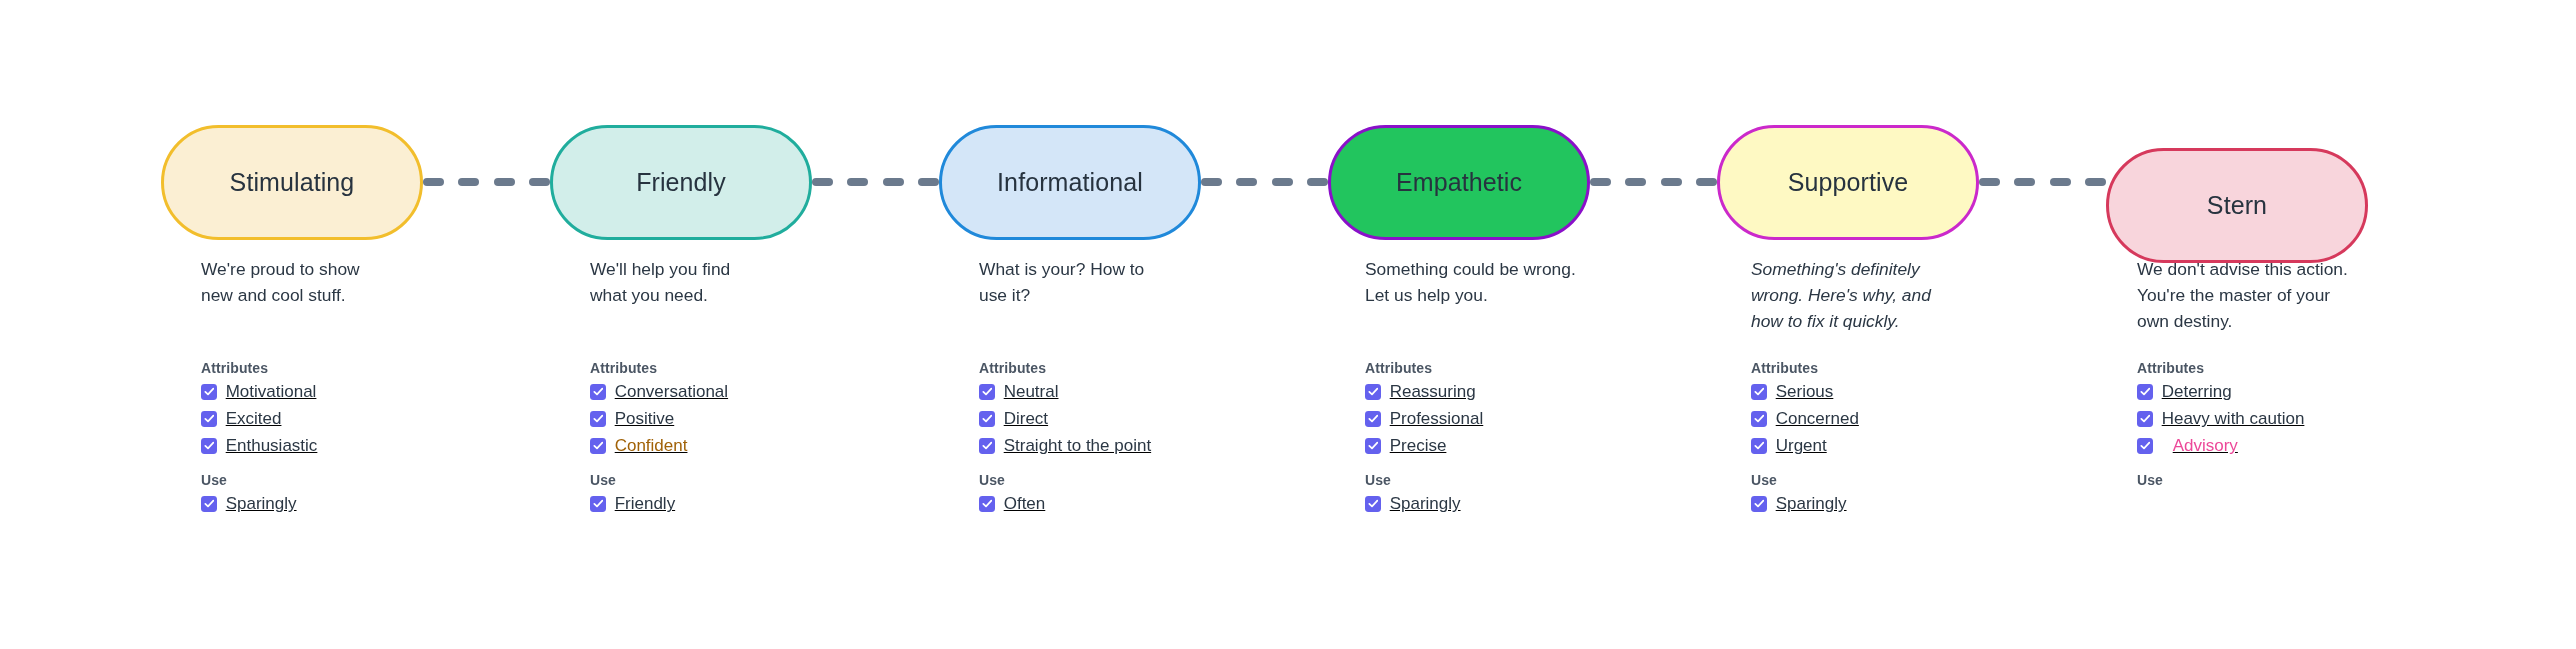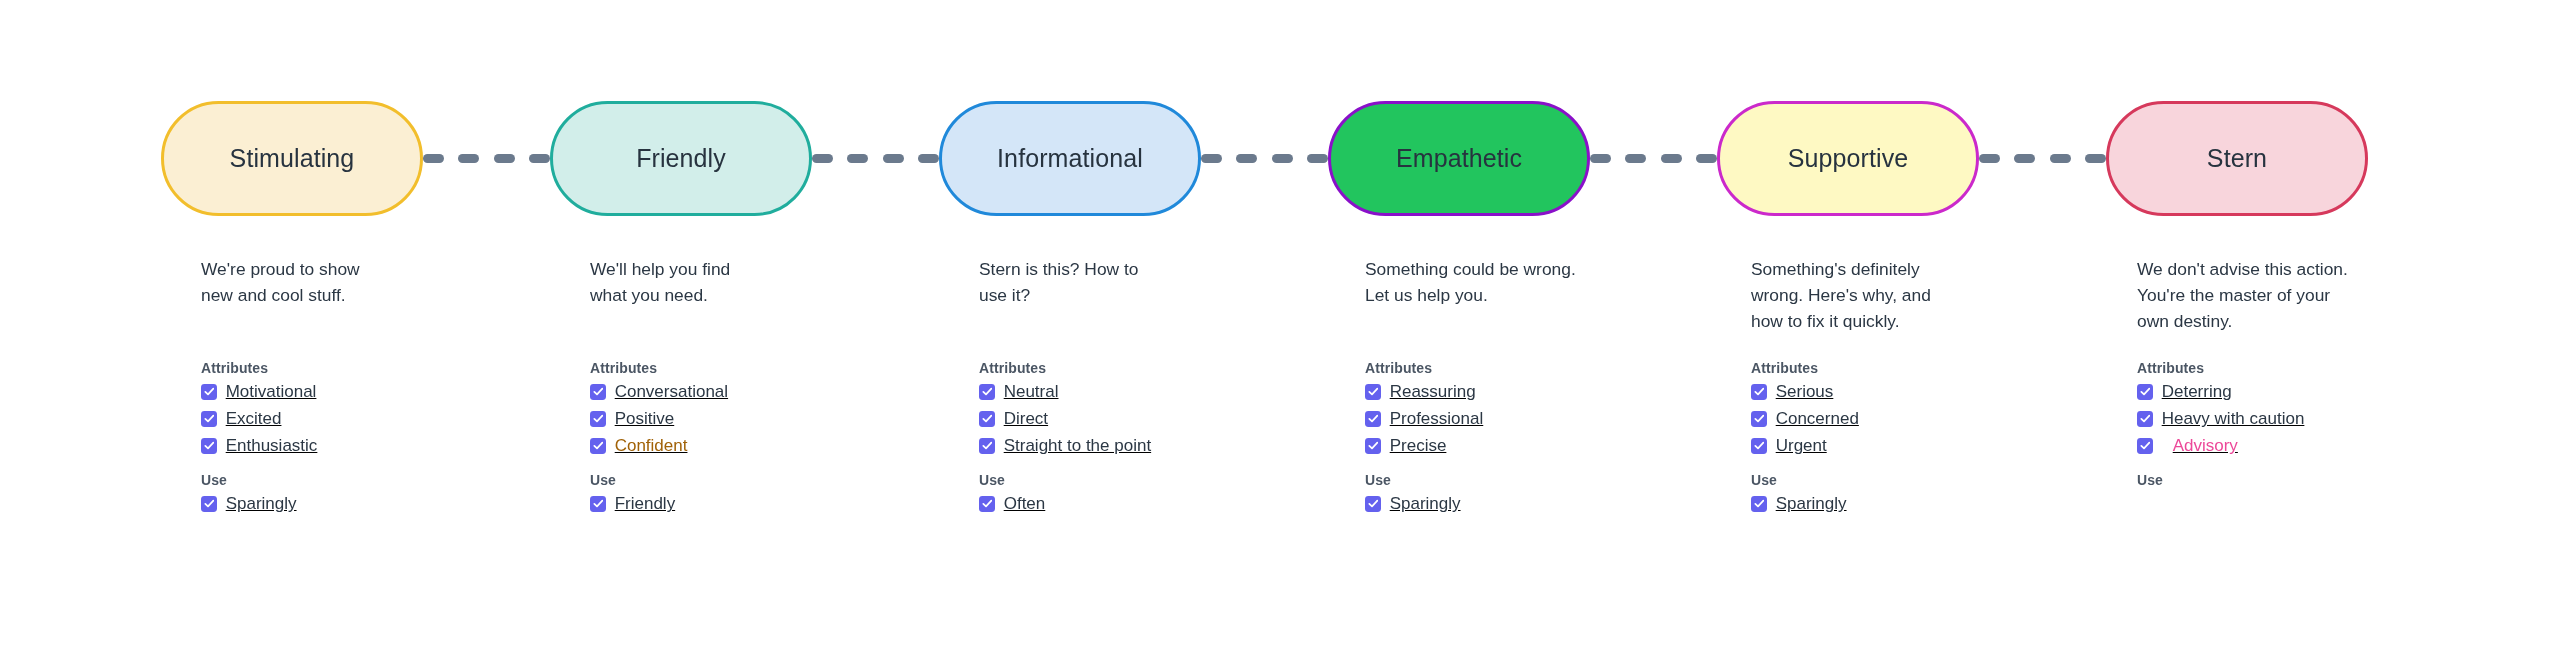--- a/index.html
+++ b/index.html
@@ -177,21 +177,21 @@
       </div>
       <div class="pill" style="border-color: rgb(203, 41, 203); background: #fef9c3;">
         <span class="pill-label" style="color: rgb(39, 51, 63);">Supportive</span>
       </div>
       <div class="connector">
         <span class="dash" style="background: rgb(107, 122, 141);"></span>
         <span class="dash" style="background: rgb(107, 122, 141);"></span>
         <span class="dash" style="background: rgb(107, 122, 141);"></span>
         <span class="dash" style="background: rgb(107, 122, 141);"></span>
       </div>
-      <div class="pill" style="border-color: rgb(214, 57, 92); background: rgb(248, 213, 220);">
+      <div class="pill" style="border-color: rgb(214, 57, 92); background: rgb(248, 213, 220); margin-top: 47px;">
         <span class="pill-label" style="color: rgb(39, 51, 63);">Stern</span>
       </div>
     </div>
 
   <div id="columns">
       <div class="col" style="left: 201px;">
         <p class="col-desc" style="color: rgb(43, 55, 68);">We're proud to show
 new and cool stuff.</p>
         <div class="section section-attrs">
           <div class="section-title" style="color: rgb(75, 86, 100);">Attributes</div>
@@ -268,21 +268,21 @@
             <span class="checkbox" style="background: rgb(100, 97, 238);">
               <svg viewBox="0 0 16 14">
                 <path d="M2 7.2 L6 11 L14 2.4" fill="none" stroke="#ffffff" stroke-width="2.6" stroke-linecap="round" stroke-linejoin="round"></path>
               </svg>
             </span>
             <span class="check-label" style="color: rgb(43, 55, 68);">Friendly</span>
           </div>
         </div>
       </div>
       <div class="col" style="left: 979px;">
-        <p class="col-desc" style="color: rgb(43, 55, 68);">Stern is this? How to
+        <p class="col-desc" style="color: rgb(43, 55, 68);">What is your? How to
 use it?</p>
         <div class="section section-attrs">
           <div class="section-title" style="color: rgb(75, 86, 100);">Attributes</div>
           <div class="check-row">
             <span class="checkbox" style="background: rgb(100, 97, 238);">
               <svg viewBox="0 0 16 14">
                 <path d="M2 7.2 L6 11 L14 2.4" fill="none" stroke="#ffffff" stroke-width="2.6" stroke-linecap="round" stroke-linejoin="round"></path>
               </svg>
             </span>
             <span class="check-label" style="color: rgb(43, 55, 68);">Neutral</span>
@@ -352,21 +352,21 @@
             <span class="checkbox" style="background: rgb(100, 97, 238);">
               <svg viewBox="0 0 16 14">
                 <path d="M2 7.2 L6 11 L14 2.4" fill="none" stroke="#ffffff" stroke-width="2.6" stroke-linecap="round" stroke-linejoin="round"></path>
               </svg>
             </span>
             <span class="check-label" style="color: rgb(43, 55, 68);">Sparingly</span>
           </div>
         </div>
       </div>
       <div class="col" style="left: 1751px;">
-        <p class="col-desc" style="color: rgb(43, 55, 68);">Something's definitely
+        <p class="col-desc" style="color: rgb(43, 55, 68); font-style: italic;">Something's definitely
 wrong. Here's why, and
 how to fix it quickly.</p>
         <div class="section section-attrs">
           <div class="section-title" style="color: rgb(75, 86, 100);">Attributes</div>
           <div class="check-row">
             <span class="checkbox" style="background: rgb(100, 97, 238);">
               <svg viewBox="0 0 16 14">
                 <path d="M2 7.2 L6 11 L14 2.4" fill="none" stroke="#ffffff" stroke-width="2.6" stroke-linecap="round" stroke-linejoin="round"></path>
               </svg>
             </span>

